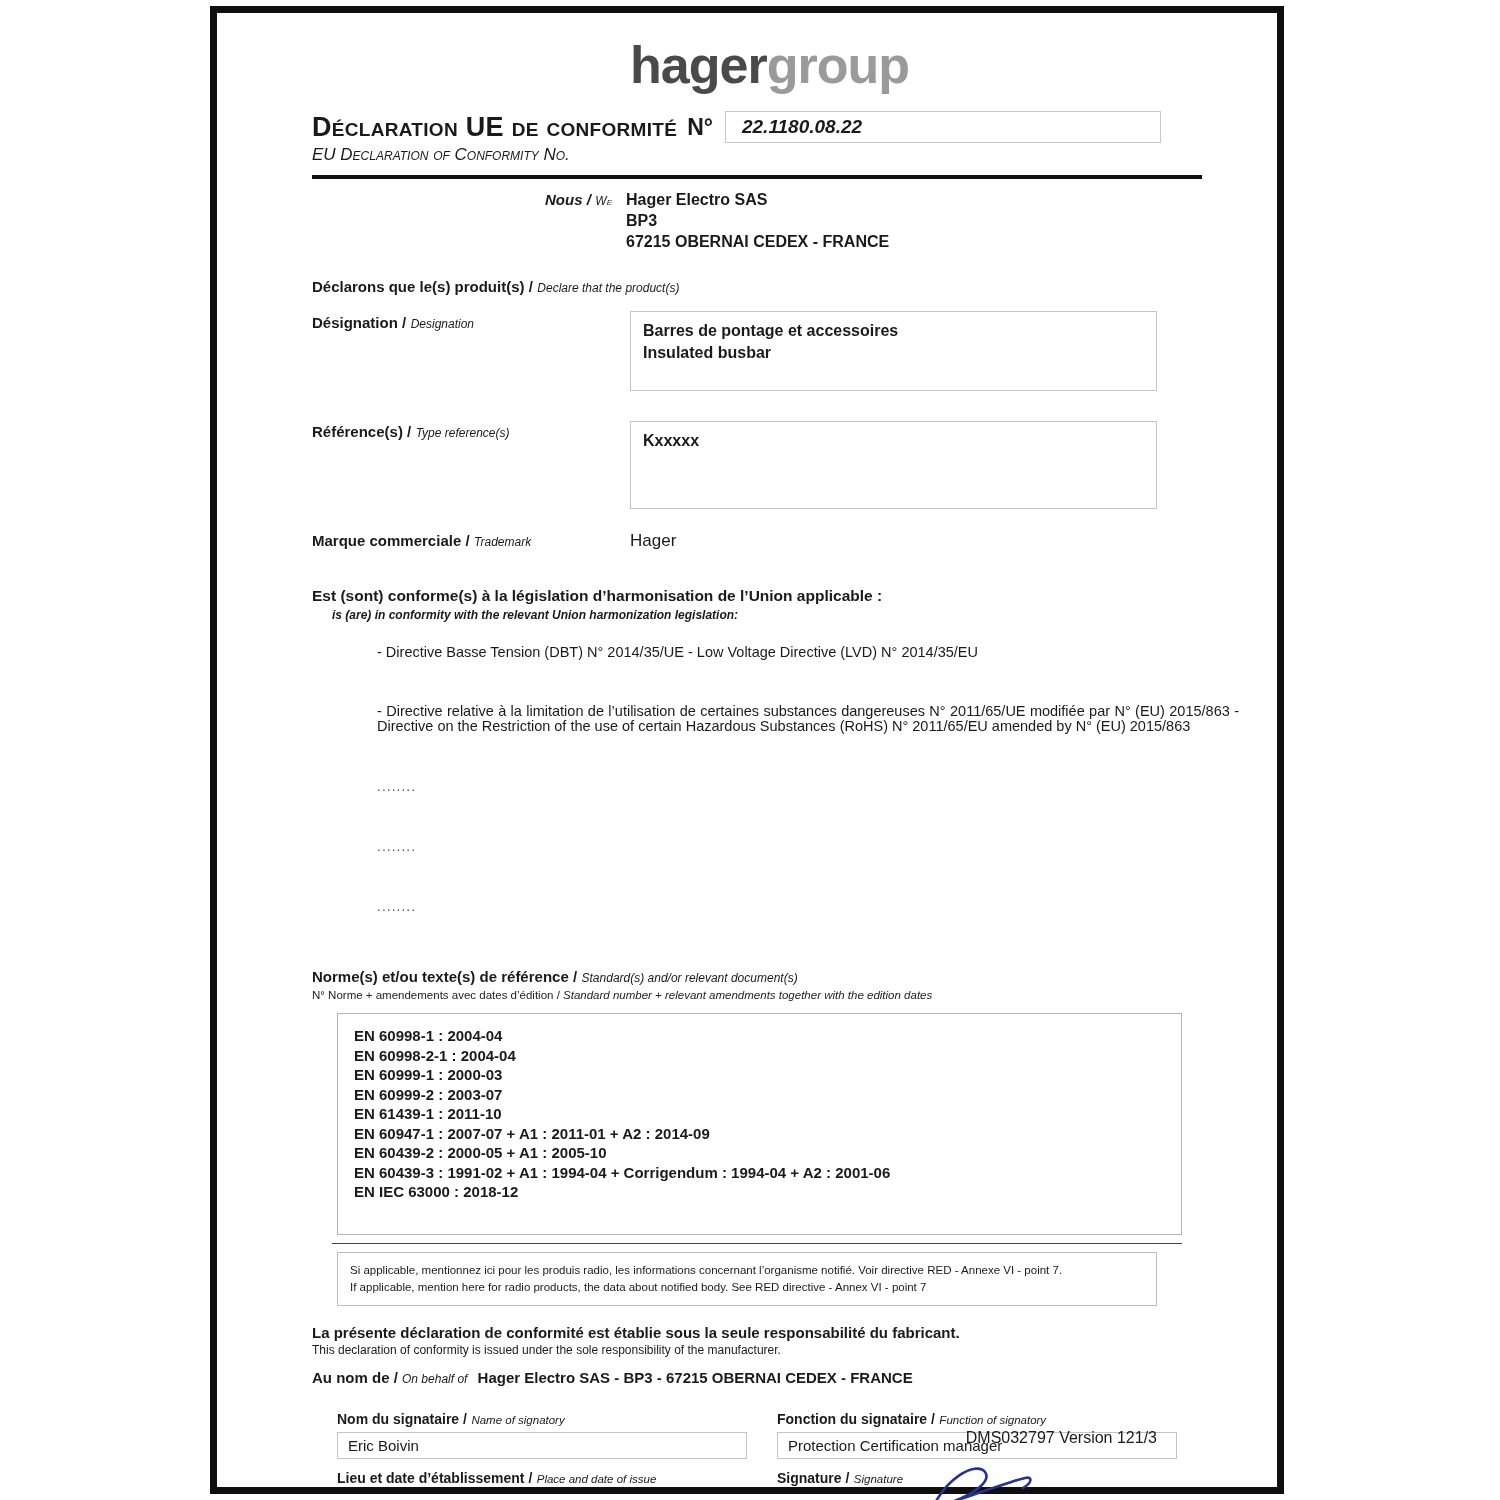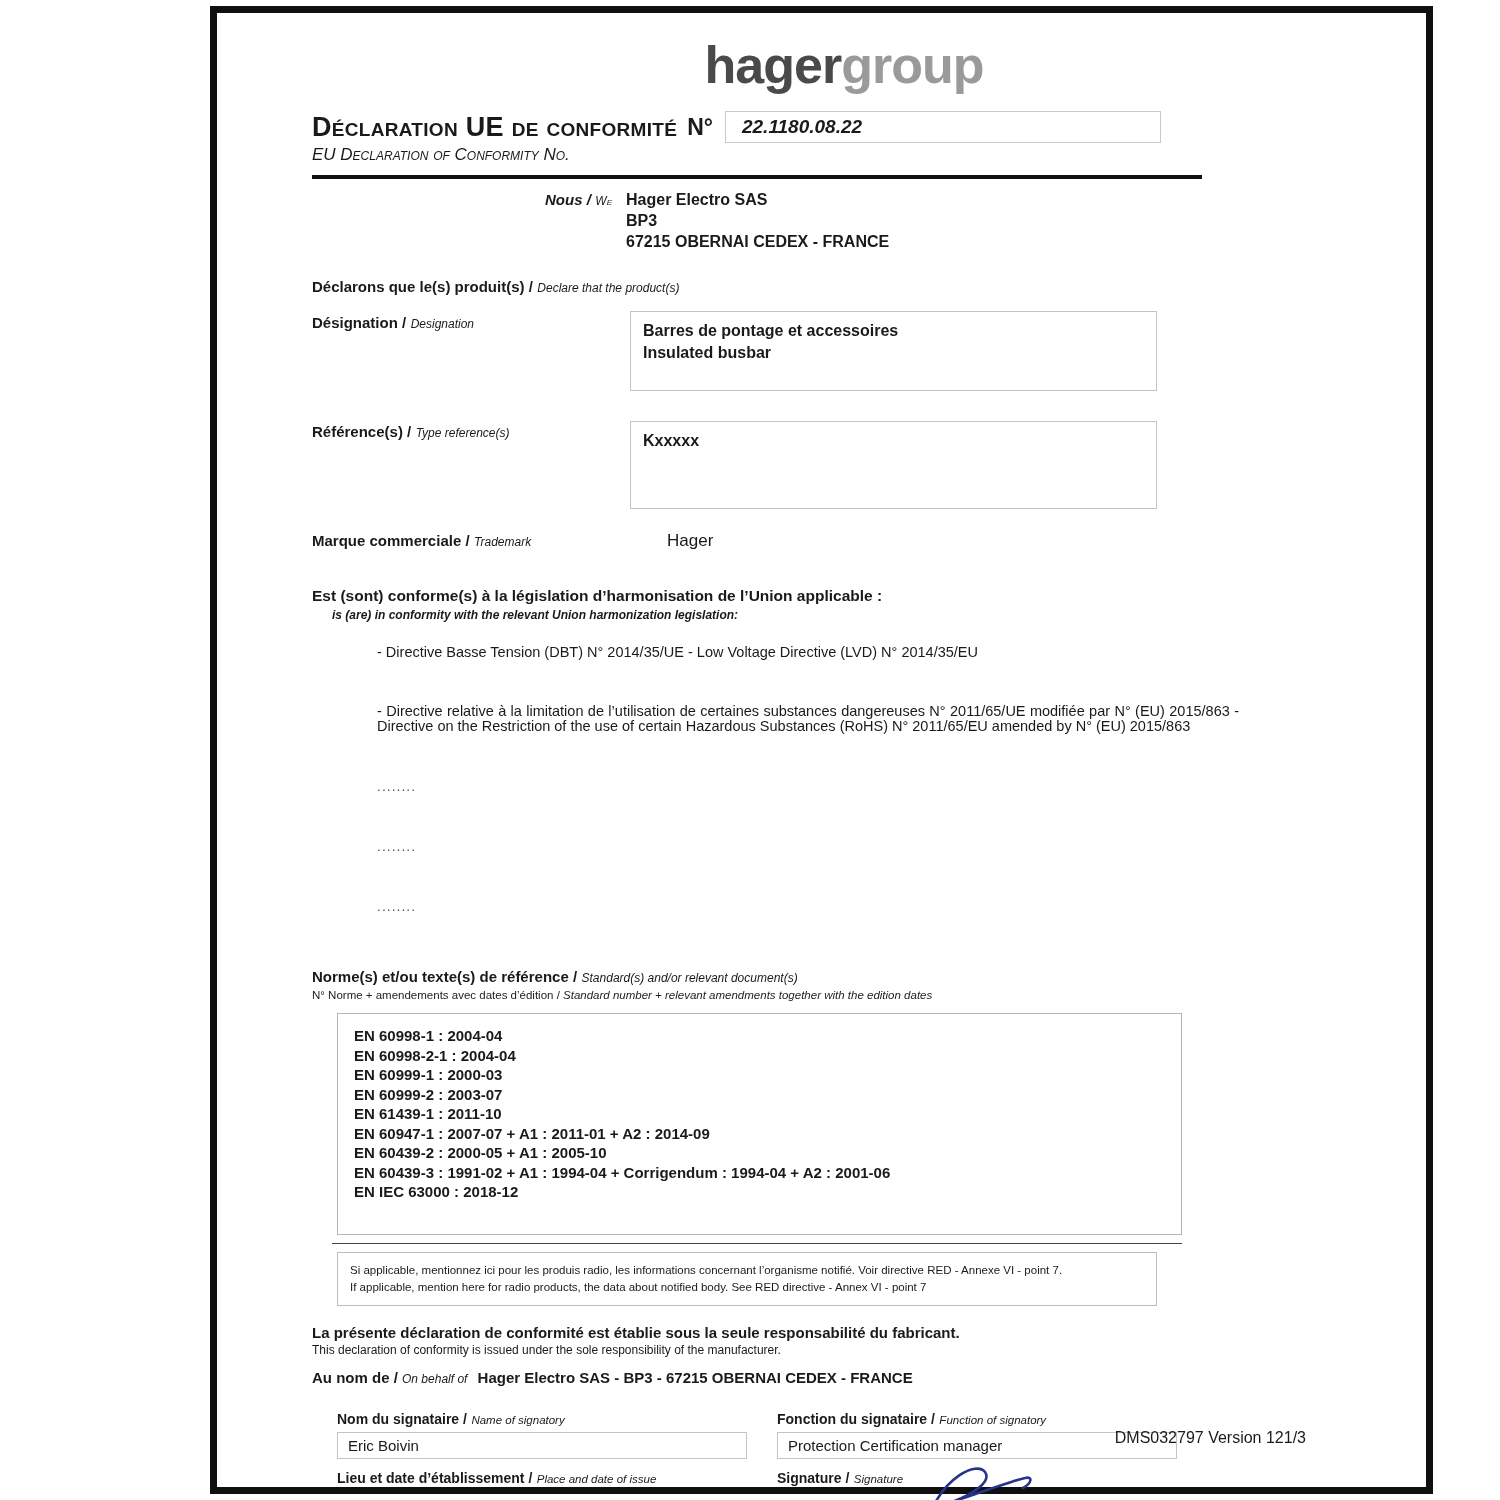--- a/index.html
+++ b/index.html
@@ -1,17 +1,17 @@
 <!DOCTYPE html>
 <html><head>
 <meta charset="utf-8">
 <style>
   html,body{margin:0;padding:0;background:#ffffff;}
   body{width:1500px;height:1500px;position:relative;font-family:"Liberation Sans",sans-serif;color:#1a1a1a;}
-  .scan-frame{position:absolute;left:210px;top:6px;width:1223px;height:1488px;box-sizing:border-box;border:7px solid #0f0f0f;background:#fff;}
+  .scan-frame{position:absolute;left:210px;top:6px;width:1074px;height:1488px;box-sizing:border-box;border:7px solid #0f0f0f;background:#fff;}
   .content{position:absolute;top:0;left:0;right:0;bottom:0;padding:10px 50px 0 95px;}
 
   
   .logo{ text-align:center;margin-top:12px;font-size:52px;font-weight:700;letter-spacing:-1px;}
   .logo .dark{color:#4a4a4a;}
   .logo .light{color:#9a9a9a;}
 
   
   .title-row{display:flex;align-items:center;margin-top:16px;}
   .title-fr{font-variant:small-caps;font-weight:700;font-size:27px;letter-spacing:.3px;}
@@ -119,21 +119,21 @@
     <div class="field-row" style="margin-top:20px;">
       <div class="field-label" style="padding-top:12px;">
         <span class="lbl-fr">Référence(s) /</span>
         <span class="lbl-en">Type reference(s)</span>
       </div>
       <div class="field-box box-reference">
         <div>Kxxxxx</div>
       </div>
     </div>
 
-    <div class="field-row" style="margin-top:20px;gap:37px;">
+    <div class="field-row" style="margin-top:20px;">
       <div class="field-label">
         <span class="lbl-fr">Marque commerciale /</span>
         <span class="lbl-en">Trademark</span>
       </div>
       <div class="plain-value">Hager</div>
     </div>
 
     <div class="conf-heading">Est (sont) conforme(s) à la législation d’harmonisation de l’Union applicable :</div>
     <div class="conf-sub">is (are) in conformity with the relevant Union harmonization legislation:</div>
 

